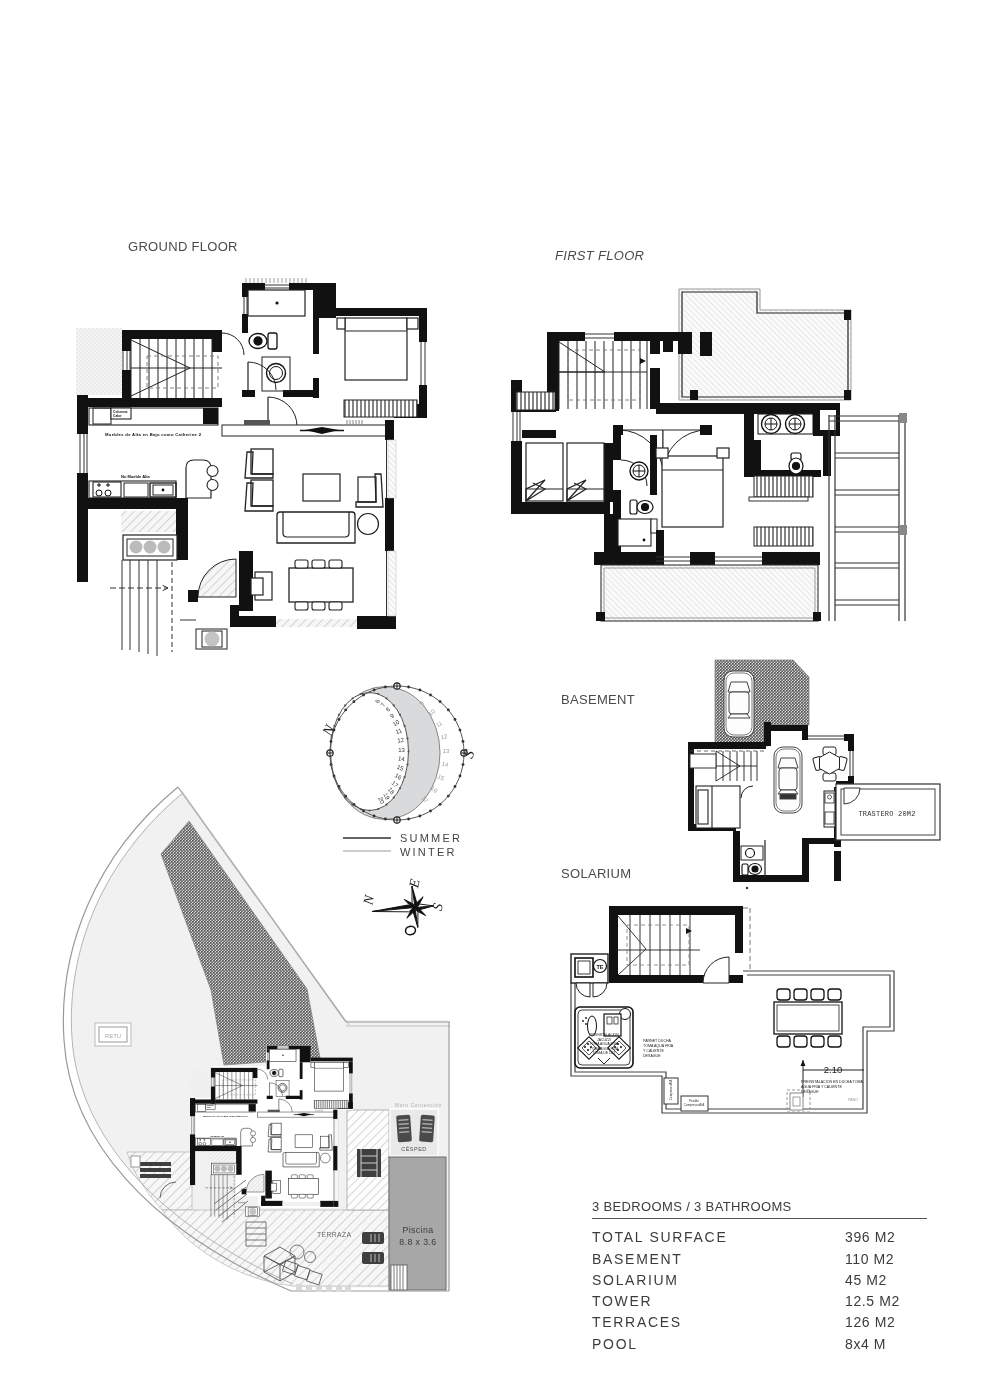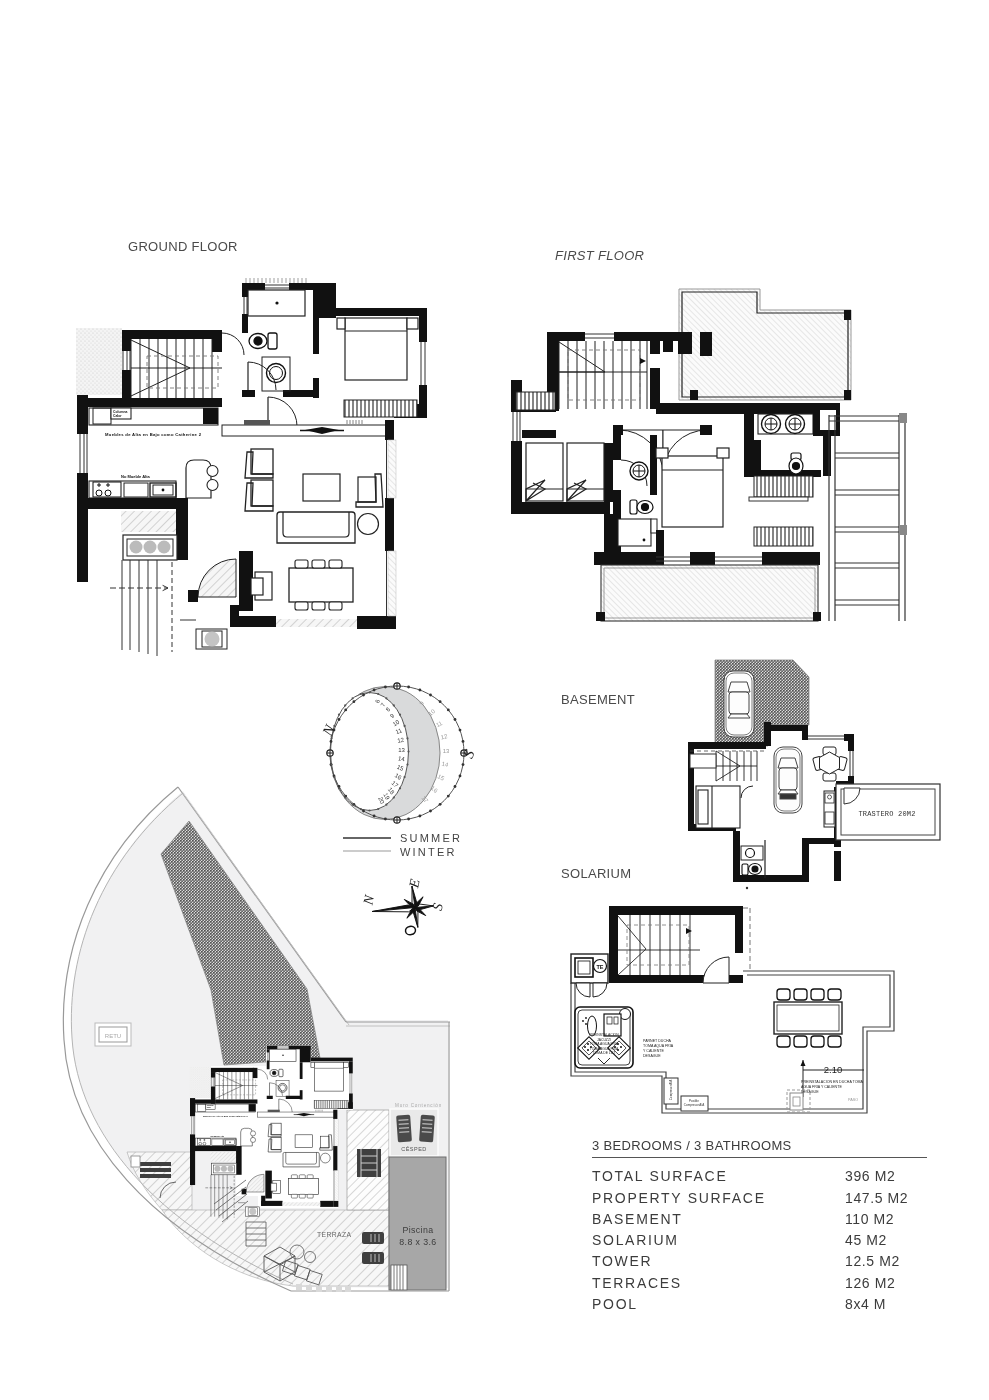--- a/index.html
+++ b/index.html
@@ -1,19 +1,19 @@
 <!DOCTYPE html>
 <html><head>
 <meta charset="utf-8">
 <style>
   html,body{margin:0;padding:0;background:#fff;width:989px;height:1400px;overflow:hidden;}
   body{font-family:"Liberation Sans",sans-serif;position:relative;}
   .lbl{position:absolute;color:#4a4a4a;font-size:13px;letter-spacing:0.3px;font-weight:400;}
   svg{position:absolute;left:0;top:0;}
-  .tbl{position:absolute;left:592px;top:1140px;width:335px;color:#3c3c3c;}
+  .tbl{position:absolute;left:592px;top:1201px;width:335px;color:#3c3c3c;}
   .tbl .hd{font-size:13px;letter-spacing:0.35px;line-height:12px;color:#3c3c3c;padding-bottom:5px;border-bottom:1.3px solid #555;}
   .tbl .row{display:flex;justify-content:flex-start;font-size:14px;letter-spacing:1.7px;height:21.3px;align-items:flex-end;}
   .tbl .row span:first-child{width:253px;}
   .tbl .row span:last-child{letter-spacing:0.6px;}
 </style>
 </head>
 <body>
 
 <div class="lbl" style="left:86px;top:239px;margin-left:42px;">GROUND FLOOR</div>
 
@@ -1052,24 +1052,20 @@
 </svg>
 
 <div class="tbl">
   <div class="hd">3 BEDROOMS / 3 BATHROOMS</div>
   <div style="height:5px"></div>
   <div class="row">
       <span>TOTAL SURFACE</span>
       <span>396 M2</span>
     </div>
   <div class="row">
-      <span>PROPERTY SURFACE</span>
-      <span>147.5 M2</span>
-    </div>
-  <div class="row">
       <span>BASEMENT</span>
       <span>110 M2</span>
     </div>
   <div class="row">
       <span>SOLARIUM</span>
       <span>45 M2</span>
     </div>
   <div class="row">
       <span>TOWER</span>
       <span>12.5 M2</span>

